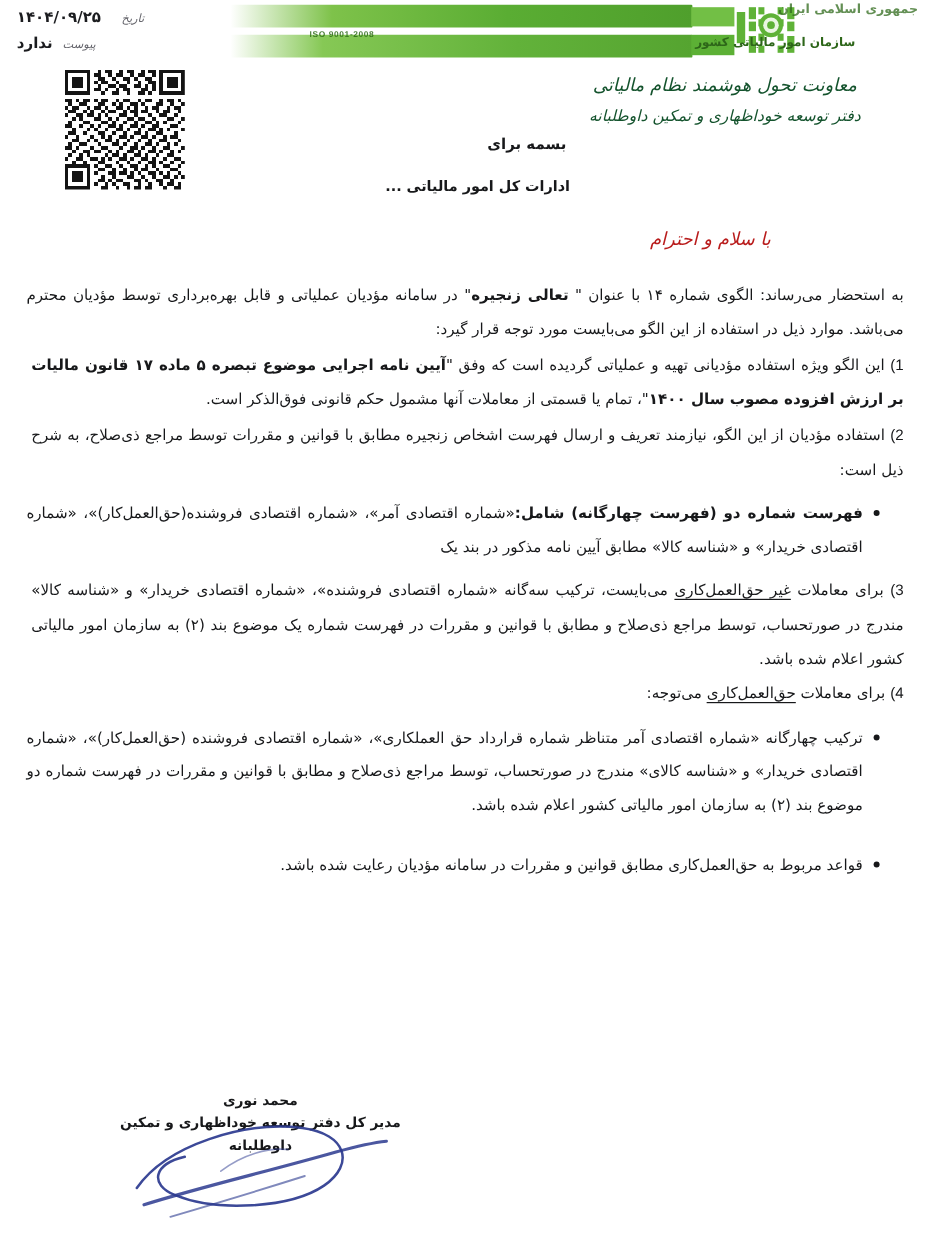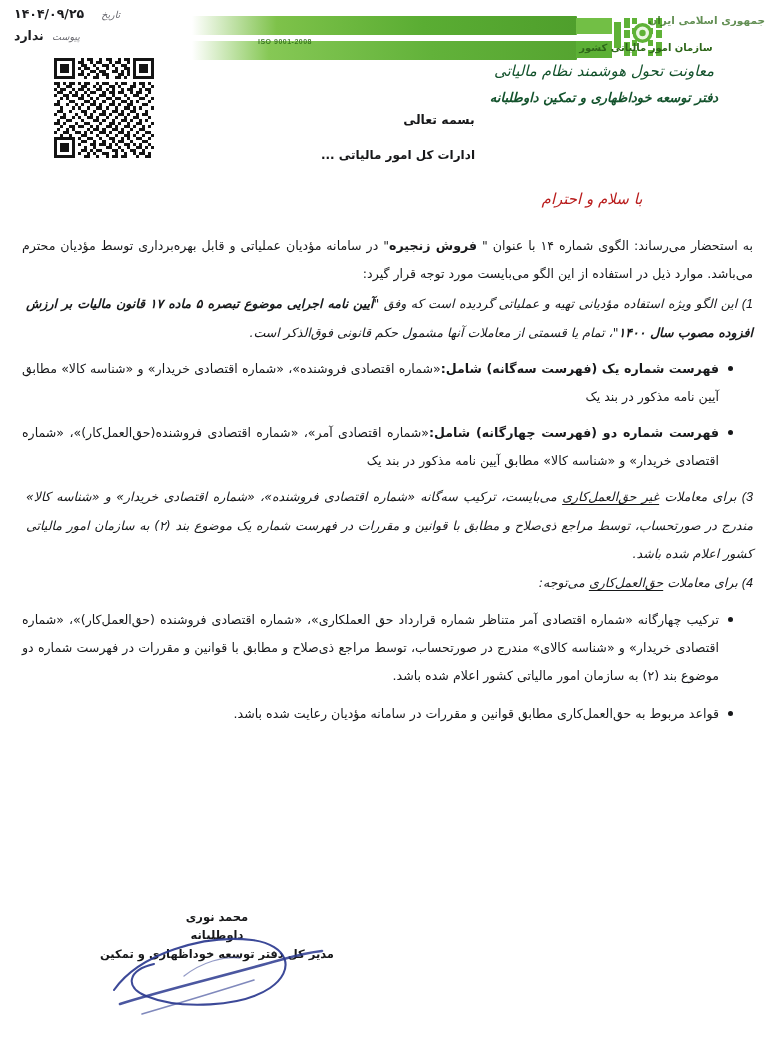--- a/index.html
+++ b/index.html
@@ -3,21 +3,21 @@
 <meta charset="utf-8">
 <style>
   html,body{margin:0;padding:0;background:#ffffff;}
   body{
     width:771px;height:1041px;position:relative;overflow:hidden;
     font-family:"DejaVu Sans","Liberation Sans",sans-serif;
     color:#17181a;
   }
 
   
-  .letterhead{position:absolute;top:16px;left:0;width:771px;height:52px;}
+  .letterhead{position:absolute;top:4px;left:0;width:771px;height:52px;}
   .band{position:absolute;height:19px;border-radius:1px;}
   .band.b1{top:0px;left:192px;width:385px;
     background:linear-gradient(90deg,#ffffff 0%,#7ec24a 22%,#5aad33 60%,#4f9f2c 100%);}
   .band.b2{top:25px;left:192px;width:385px;
     background:linear-gradient(90deg,#ffffff 0%,#86c855 20%,#62b23a 62%,#55a430 100%);}
   .sq{position:absolute;background:#5fb237;}
   .sq.s1{top:2px;left:576px;width:36px;height:16px;background:#72bf45;}
   .sq.s2{top:25px;left:576px;width:36px;height:17px;background:#5cb035;}
   .emblem{position:absolute;top:0px;left:612px;width:56px;height:50px;}
   .isotext{position:absolute;top:22px;left:205px;width:160px;text-align:center;
@@ -38,45 +38,45 @@
   .meta-val{font-size:12.5px;font-weight:700;letter-spacing:.3px;}
 
   
   .qr{position:absolute;top:58px;left:54px;width:100px;height:100px;}
 
   
   .dept{position:absolute;top:58px;right:22px;width:290px;text-align:center;
     color:#14532d;font-family:"DejaVu Serif","Liberation Serif",serif;
     font-style:italic;line-height:1.85;}
   .dept .d1{font-size:15px;}
-  .dept .d2{font-size:13px;font-weight:bold;}
+  .dept .d2{font-size:13px;}
 
   
   .basmala{position:absolute;top:112px;left:384px;width:110px;text-align:center;
     font-size:12.5px;font-weight:700;}
 
   
   .addressee{position:absolute;top:148px;right:30px;width:420px;text-align:left;
     font-size:12px;font-weight:700;letter-spacing:.2px;}
 
   
   .salutation{position:absolute;top:190px;right:74px;width:210px;text-align:center;
     font-size:15px;color:#b91c1c;font-family:"DejaVu Serif","Liberation Serif",serif;
     font-style:italic;}
 
   
   .body{position:absolute;top:232px;right:18px;left:22px;
     font-size:12.6px;line-height:2.22;text-align:justify;text-justify:inter-word;}
   .para{margin:0 0 2px 0;}
-  .numitem{margin:0 0 2px 4px;padding-right:0;font-style:italic;}
+  .numitem{margin:0 0 2px 4px;padding-right:0;}
   .numitem .n{font-family:"Liberation Sans",sans-serif;}
   .bulletitem{margin:8px 0 8px 0;padding-right:34px;position:relative;}
   .bulletitem:before{content:"";position:absolute;right:20px;top:11px;
     width:5px;height:5px;background:#17181a;border-radius:50%;}
-  .bulletitem.tight{margin:10px 0;}
+  .bulletitem.tight{margin:22px 0;}
   b,.b{font-weight:700;}
   u,.u{text-decoration:underline;text-underline-offset:3px;}
 
   
   .signature{position:absolute;top:908px;left:92px;width:250px;text-align:center;
     font-size:11.5px;font-weight:700;line-height:1.6;z-index:2;}
   .sig-name{font-size:11.5px;}
   .sig-title{font-size:11.5px;}
   .sigmark{position:absolute;top:918px;left:84px;width:270px;height:110px;z-index:3;
     pointer-events:none;}
@@ -429,50 +429,50 @@
       <rect x="30" y="32" width="2" height="1"></rect>
     </g>
   </svg>
 </div>
 
 <div class="dept">
   <div class="d1">معاونت تحول هوشمند نظام مالیاتی</div>
   <div class="d2">دفتر توسعه خوداظهاری و تمکین داوطلبانه</div>
 </div>
 
-<div class="basmala">بسمه تعالی</div>
+<div class="basmala">بسمه برای</div>
 
 <div class="addressee">ادارات کل امور مالیاتی ...</div>
 
 <div class="salutation">با سلام و احترام</div>
 
 <div class="body">
 
-  <p class="para"><span>به استحضار می‌رساند: الگوی شماره ۱۴ با عنوان " </span><b>فروش زنجیره</b><span>" در سامانه مؤدیان عملیاتی و قابل بهره‌برداری توسط مؤدیان محترم می‌باشد. موارد ذیل در استفاده از این الگو می‌بایست مورد توجه قرار گیرد:</span></p>
+  <p class="para"><span>به استحضار می‌رساند: الگوی شماره ۱۴ با عنوان " </span><b>تعالی زنجیره</b><span>" در سامانه مؤدیان عملیاتی و قابل بهره‌برداری توسط مؤدیان محترم می‌باشد. موارد ذیل در استفاده از این الگو می‌بایست مورد توجه قرار گیرد:</span></p>
 
   <p class="numitem"><span class="n">1)</span>&nbsp;<span>این الگو ویژه استفاده مؤدیانی تهیه و عملیاتی گردیده است که وفق "</span><b>آیین نامه اجرایی موضوع تبصره ۵ ماده ۱۷ قانون مالیات بر ارزش افزوده مصوب سال ۱۴۰۰</b><span>"، تمام یا قسمتی از معاملات آنها مشمول حکم قانونی فوق‌الذکر است.</span></p>
 
-
-  <p class="bulletitem"><b>فهرست شماره یک (فهرست سه‌گانه) شامل:</b><span>«شماره اقتصادی فروشنده»، «شماره اقتصادی خریدار» و «شناسه کالا» مطابق آیین نامه مذکور در بند یک</span></p>
+  <p class="numitem"><span class="n">2)</span>&nbsp;<span>استفاده مؤدیان از این الگو، نیازمند تعریف و ارسال فهرست اشخاص زنجیره مطابق با قوانین و مقررات توسط مراجع ذی‌صلاح، به شرح ذیل است:</span></p>
+
 
   <p class="bulletitem"><b>فهرست شماره دو (فهرست چهارگانه) شامل:</b><span>«شماره اقتصادی آمر»، «شماره اقتصادی فروشنده(حق‌العمل‌کار)»، «شماره اقتصادی خریدار» و «شناسه کالا» مطابق آیین نامه مذکور در بند یک</span></p>
 
   <p class="numitem"><span class="n">3)</span>&nbsp;<span>برای معاملات </span><u>غیر حق‌العمل‌کاری</u><span> می‌بایست، ترکیب سه‌گانه «شماره اقتصادی فروشنده»، «شماره اقتصادی خریدار» و «شناسه کالا» مندرج در صورتحساب، توسط مراجع ذی‌صلاح و مطابق با قوانین و مقررات در فهرست شماره یک موضوع بند (۲) به سازمان امور مالیاتی کشور اعلام شده باشد.</span></p>
 
   <p class="numitem"><span class="n">4)</span>&nbsp;<span>برای معاملات </span><u>حق‌العمل‌کاری</u><span> می‌توجه:</span></p>
 
   <p class="bulletitem"><span>ترکیب چهارگانه «شماره اقتصادی آمر متناظر شماره قرارداد حق العملکاری»، «شماره اقتصادی فروشنده (حق‌العمل‌کار)»، «شماره اقتصادی خریدار» و «شناسه کالای» مندرج در صورتحساب، توسط مراجع ذی‌صلاح و مطابق با قوانین و مقررات در فهرست شماره دو موضوع بند (۲) به سازمان امور مالیاتی کشور اعلام شده باشد.</span></p>
 
   <p class="bulletitem tight"><span>قواعد مربوط به حق‌العمل‌کاری مطابق قوانین و مقررات در سامانه مؤدیان رعایت شده باشد.</span></p>
 </div>
 
 <div class="signature">
   <div class="sig-name">محمد نوری</div>
+  <div class="sig-title">مدیر کل دفتر توسعه خوداظهاری و تمکین</div>
   <div class="sig-title">داوطلبانه</div>
-  <div class="sig-title">مدیر کل دفتر توسعه خوداظهاری و تمکین</div>
 </div>
 
 <div class="sigmark">
   <svg viewBox="0 0 270 110" width="270" height="110">
     <g fill="none" stroke="#2b3a8f" stroke-linecap="round" stroke-linejoin="round">
       <path d="M30 72 C55 36, 120 16, 168 22 C205 27, 212 52, 186 70
                C158 89, 96 92, 62 78 C40 69, 44 52, 70 46" stroke-width="2.1" opacity=".92"></path>
       <path d="M36 86 C80 72, 140 58, 196 42 C214 37, 228 34, 238 33" stroke-width="2.6" opacity=".85"></path>
       <path d="M58 96 C92 86, 132 74, 170 62" stroke-width="1.6" opacity=".6"></path>
       <path d="M100 58 C118 44, 140 38, 156 40" stroke-width="1.3" opacity=".5"></path>

